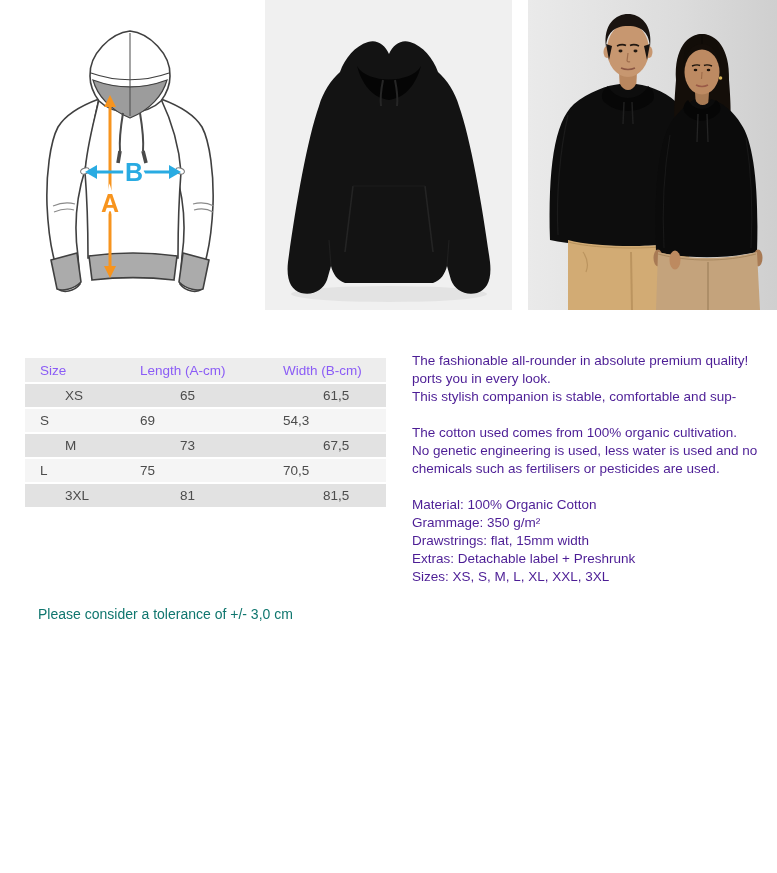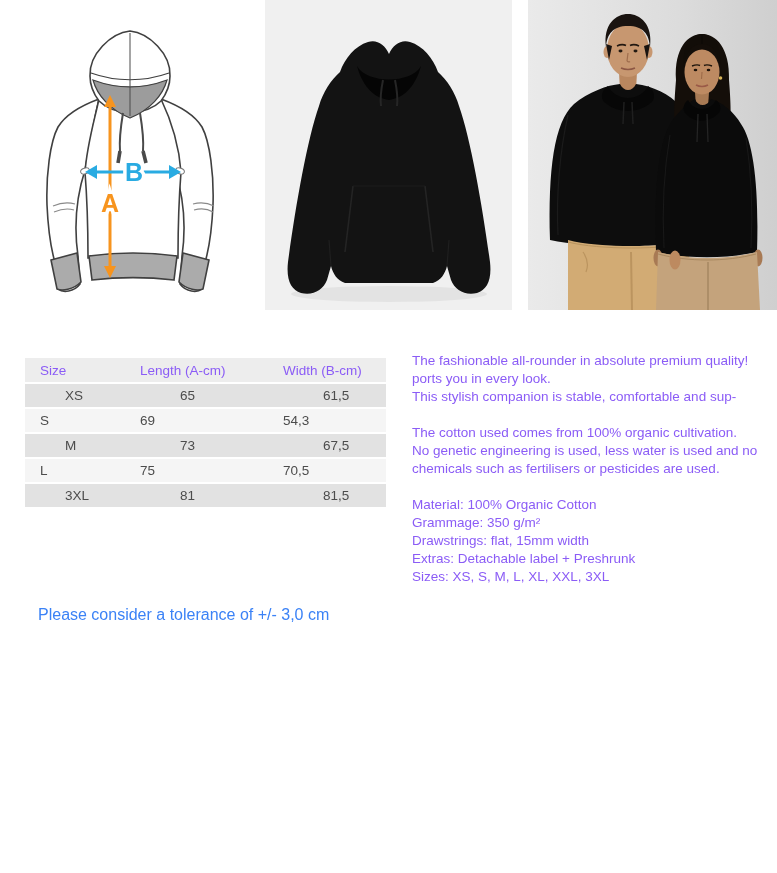--- a/index.html
+++ b/index.html
@@ -19,24 +19,24 @@
   table#size-table { width:361px; border-collapse:collapse; table-layout:fixed; font-size:13.5px; }
   #size-table col.c1 { width:115px; } #size-table col.c2 { width:143px; } #size-table col.c3 { width:103px; }
   #size-table tr { border-bottom:2px solid #ffffff; }
   #size-table th { background:#ededed; color:#8b5cf6; font-weight:normal; text-align:left; height:25px; }
   #size-table td { color:#4c4c4c; height:25px; }
   #size-table th:first-child, #size-table td:first-child { padding-left:15px; }
   #size-table tr.row-dark td  { background:#e2e2e2;padding-left:40px; }
   #size-table tr.row-light td { background:#f5f5f5; }
 
   
-  #tolerance { position:absolute; left:38px; top:606px; font-size:16px; color:#3b82f6; }
-
-  
-  #description { position:absolute; left:412px; top:352px; width:362px; font-size:13.5px; line-height:18px; color:#8b5cf6; }
+  #tolerance { position:absolute; left:38px; top:606px; font-size:14px; color:#0f766e; }
+
+  
+  #description { position:absolute; left:412px; top:352px; width:362px; font-size:13.5px; line-height:18px; color:#4c1d95; }
   #description .para { margin-bottom:18px; }
   #description .line { white-space:nowrap; }
 </style>
 </head>
 <body>
 
 <div id="page">
 
   <div class="img-box" id="diagram-box">
     <svg viewBox="0 0 260 310">

